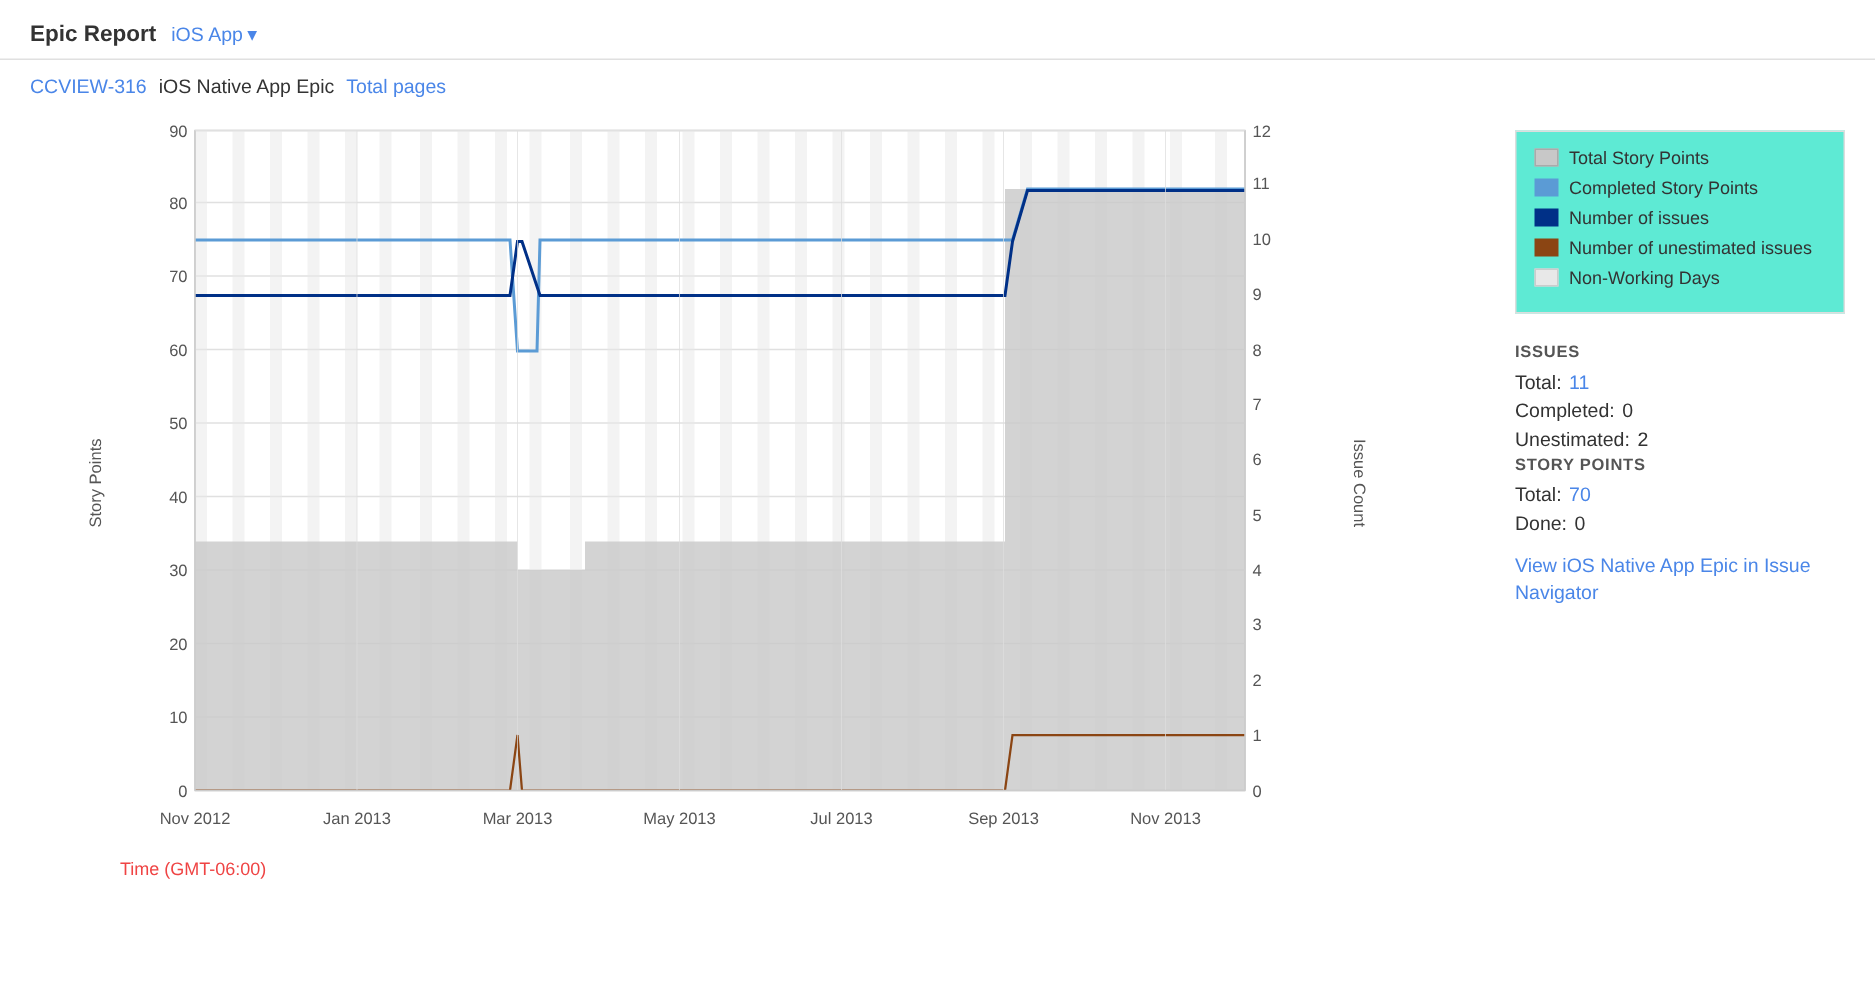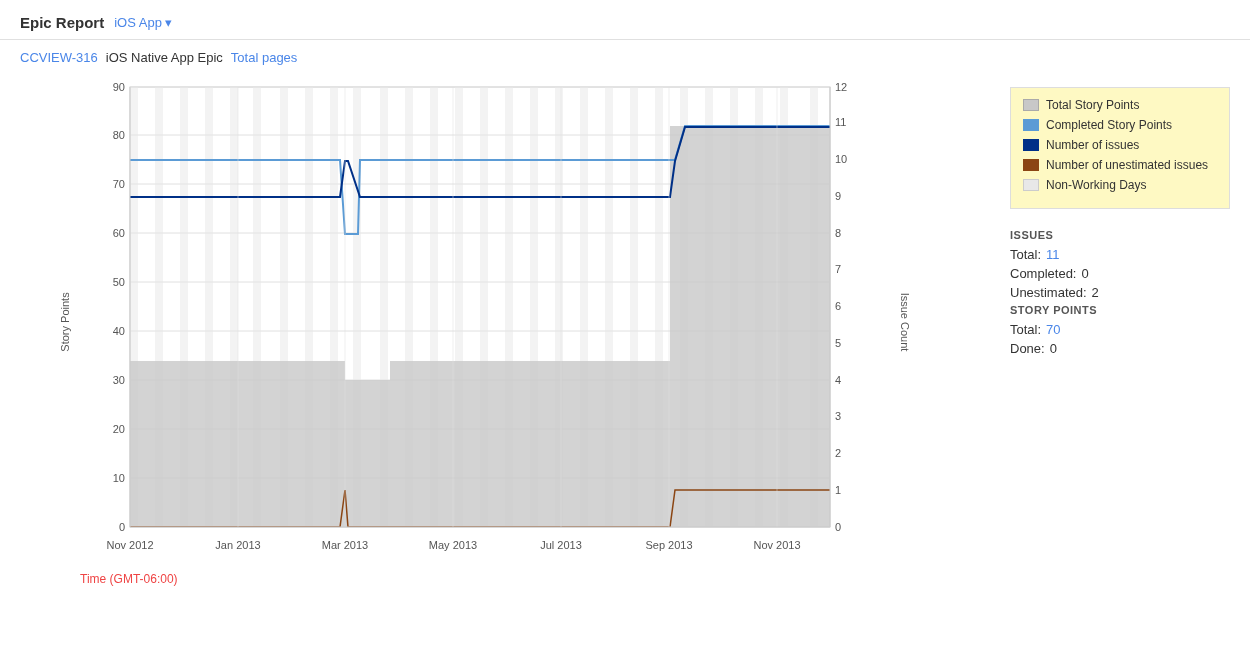--- a/index.html
+++ b/index.html
@@ -51,21 +51,21 @@
       position: relative;
     }
     .sidebar {
       width: 220px;
       padding-top: 10px;
     }
     .legend-box {
       border: 1px solid #ddd;
       padding: 10px 12px;
       margin-bottom: 20px;
-      background: #fef9c3;
+      background: #5eead4;
     }
     .legend-item {
       display: flex;
       align-items: center;
       gap: 7px;
       margin-bottom: 6px;
       font-size: 12px;
     }
     .legend-color {
       width: 16px;
@@ -330,15 +330,16 @@
 
       <div class="summary-row">
         <span class="label">Total:</span>
         <span class="value-blue">70</span>
       </div>
       <div class="summary-row">
         <span class="label">Done:</span>
         <span class="value">0</span>
       </div>
 
+      <a href="#" class="view-link">View iOS Native App Epic in Issue Navigator</a>
     </div>
   </div>
 </div>
 
 </body></html>

